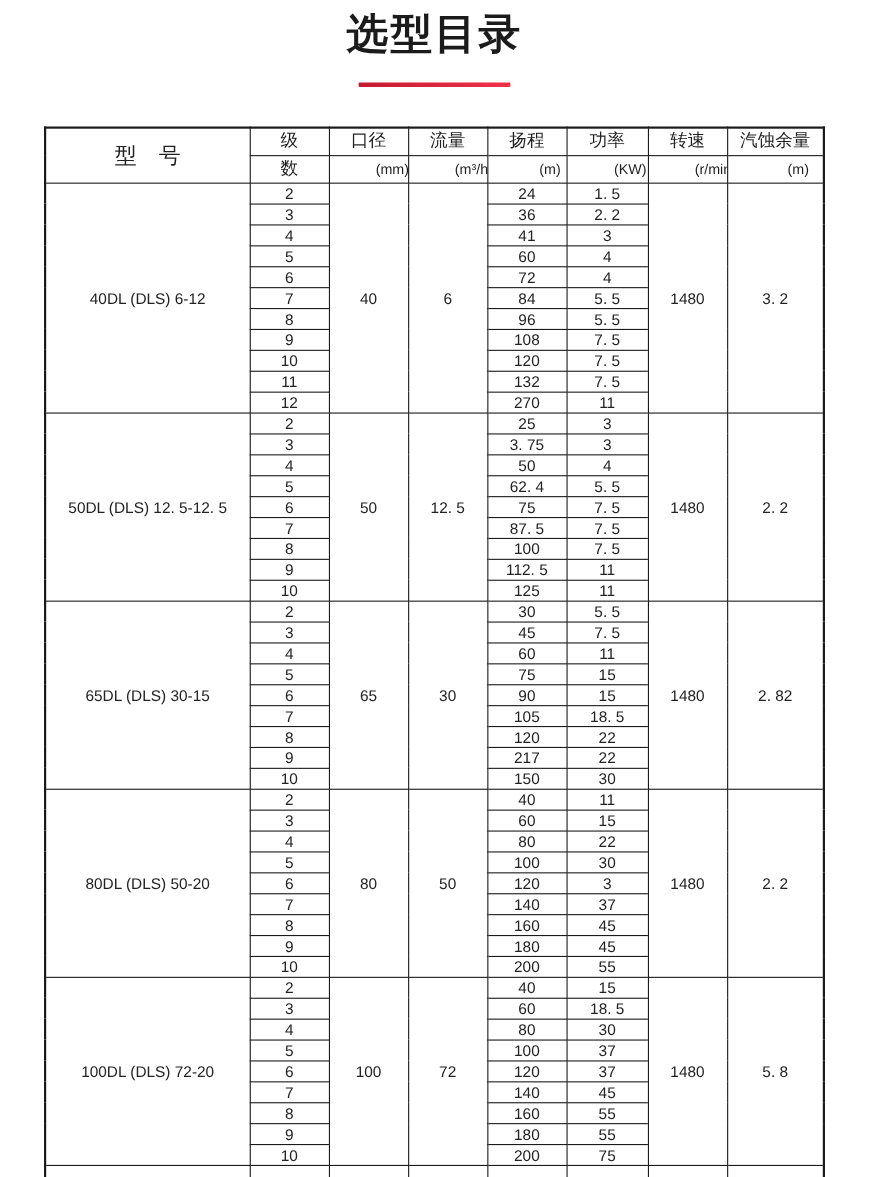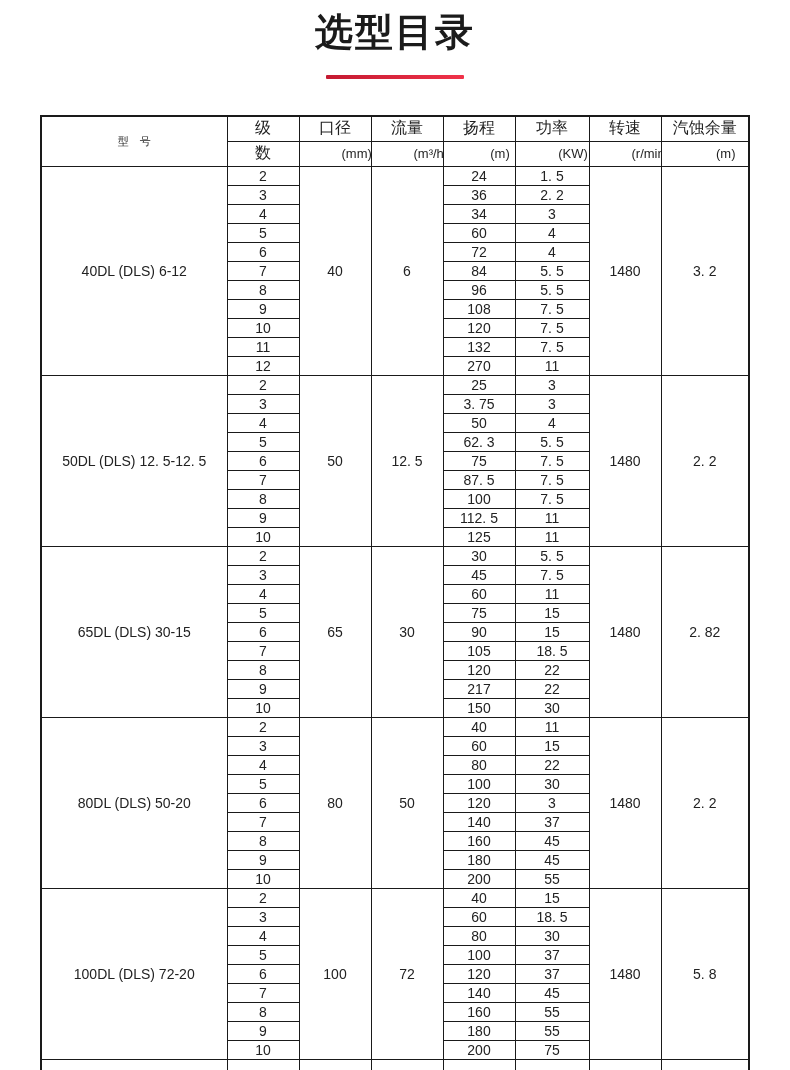--- a/index.html
+++ b/index.html
@@ -40,21 +40,21 @@
     text-align: center;
     vertical-align: middle;
     padding: 0;
     white-space: nowrap;
     overflow: hidden;
     font-weight: normal;
   }
   .sel-table thead tr { height: 25px; }
   .sel-table th.hname { font-size: 16px; color: #1f1f1f; }
   .sel-table th.hunit { font-size: 13px; color: #1f1f1f; padding-left: 42px; }
-  .sel-table th.hmodel { font-size: 11px; }
+  .sel-table th.hmodel { font-size: 20px; }
   .sel-table tbody tr { height: 19px; }
   .sel-table tbody td { font-size: 14px; line-height: 1; color: #222; }
   .sel-table td.model-cell { font-size: 14px; }
   .sel-table tbody.partial tr { height: 40px; }
 </style>
 </head>
 <body>
 
 <div class="page">
 
@@ -106,21 +106,21 @@
           <td rowspan="11">1480</td>
           <td rowspan="11">3. 2</td>
         </tr>
         <tr>
           <td>3</td>
           <td>36</td>
           <td>2. 2</td>
         </tr>
         <tr>
           <td>4</td>
-          <td>34</td>
+          <td>41</td>
           <td>3</td>
         </tr>
         <tr>
           <td>5</td>
           <td>60</td>
           <td>4</td>
         </tr>
         <tr>
           <td>6</td>
           <td>72</td>
@@ -173,21 +173,21 @@
           <td>3. 75</td>
           <td>3</td>
         </tr>
         <tr>
           <td>4</td>
           <td>50</td>
           <td>4</td>
         </tr>
         <tr>
           <td>5</td>
-          <td>62. 3</td>
+          <td>62. 4</td>
           <td>5. 5</td>
         </tr>
         <tr>
           <td>6</td>
           <td>75</td>
           <td>7. 5</td>
         </tr>
         <tr>
           <td>7</td>
           <td>87. 5</td>

